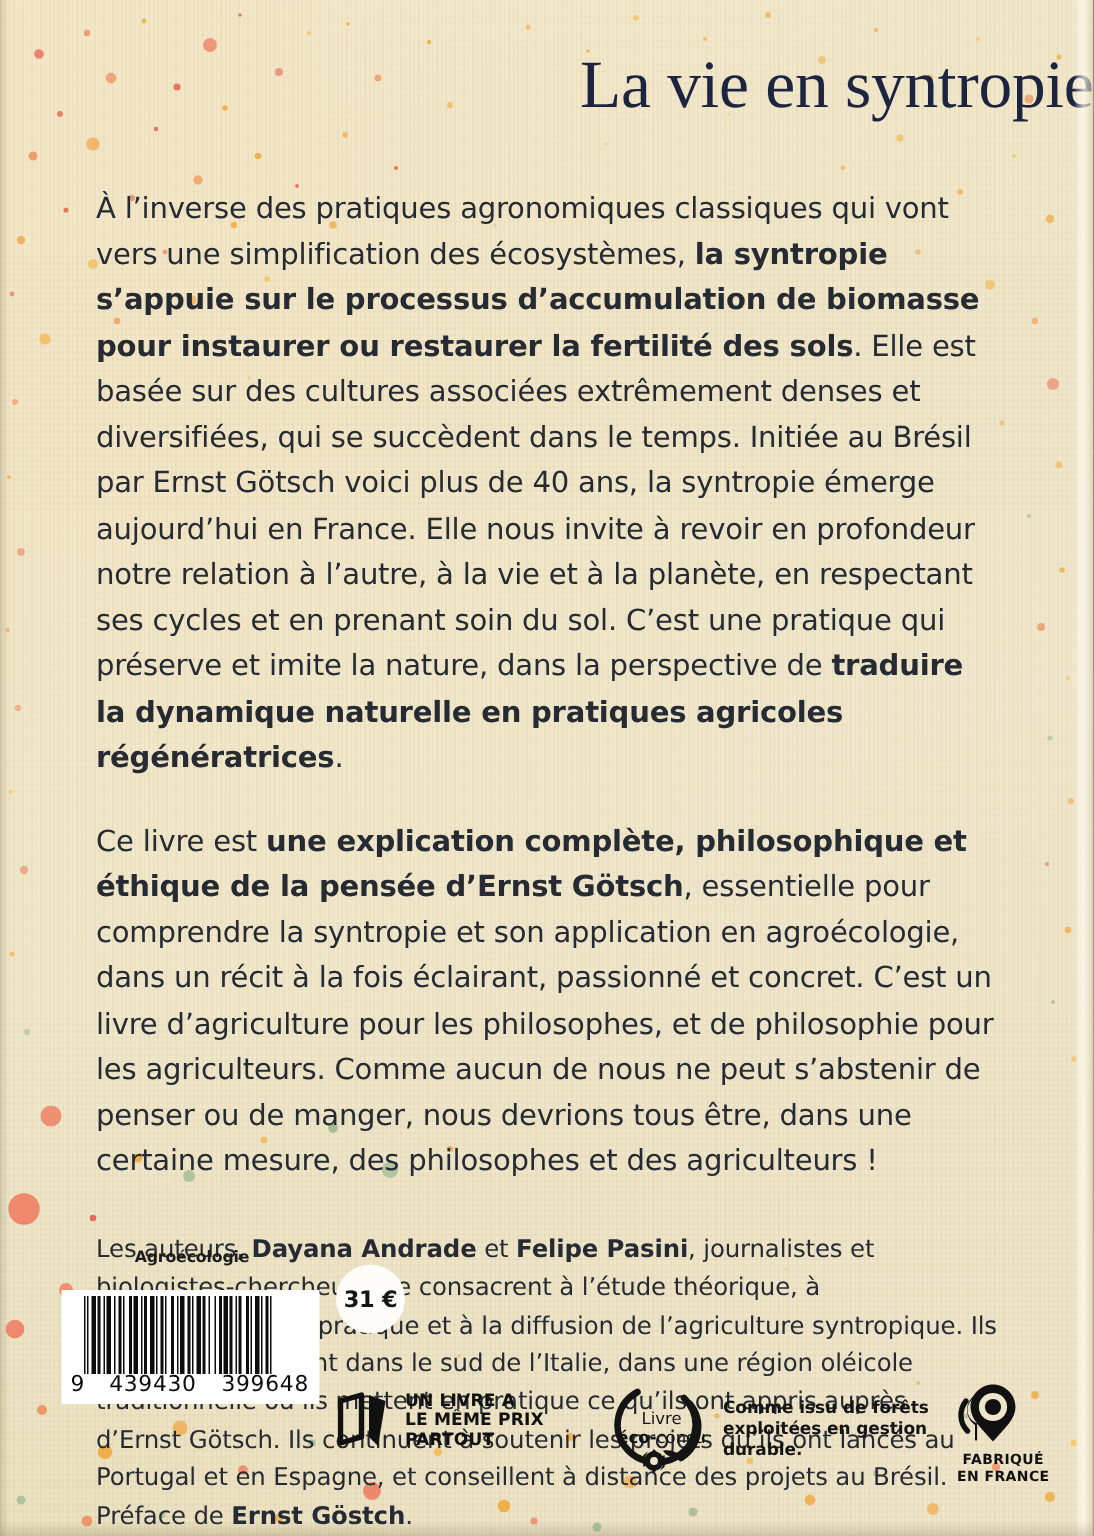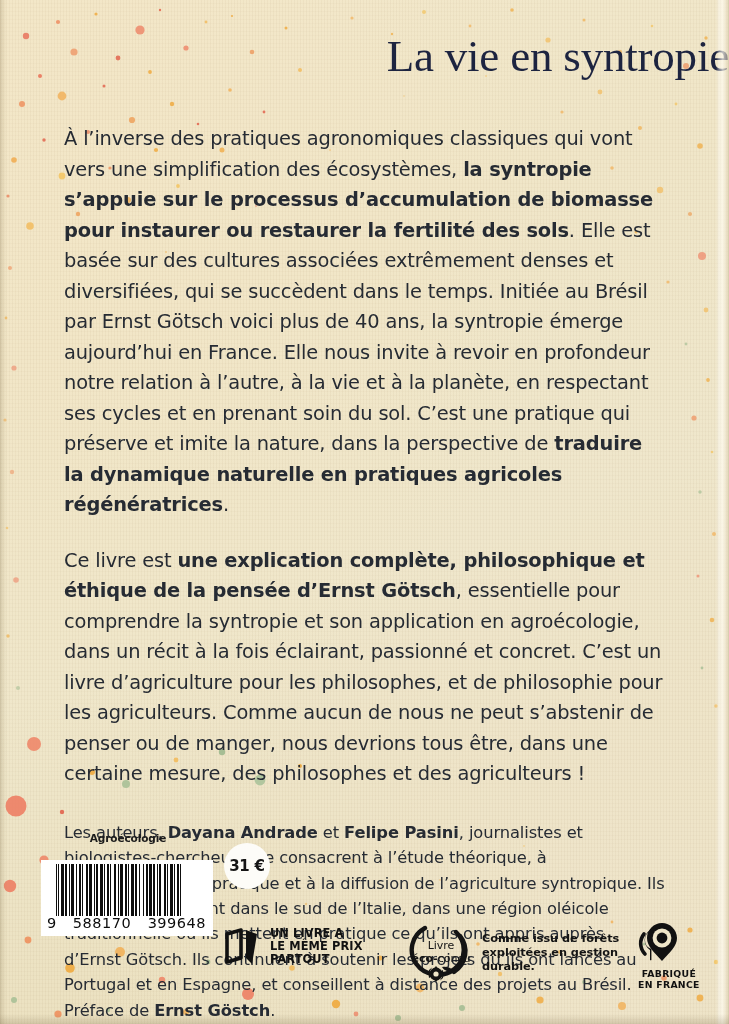--- a/index.html
+++ b/index.html
@@ -515,21 +515,21 @@
         <i style="width:3px"></i>
           <i style="width:1px;background:transparent"></i>
           <i style="width:1px"></i>
         <i style="width:2px;background:transparent"></i>
           <i style="width:2px"></i>
           <i style="width:1px;background:transparent"></i>
         <i style="width:1px"></i>
       </div>
       <div class="barcode-digits">
         <span>9</span>
-        <span>588170</span>
+        <span>439430</span>
         <span>399648</span>
       </div>
     </div>
 
     <div class="price-badge">31 €</div>
 
     <div class="logo-row">
 
       <div class="logo logo-sameprice">
         <span class="glyph">

